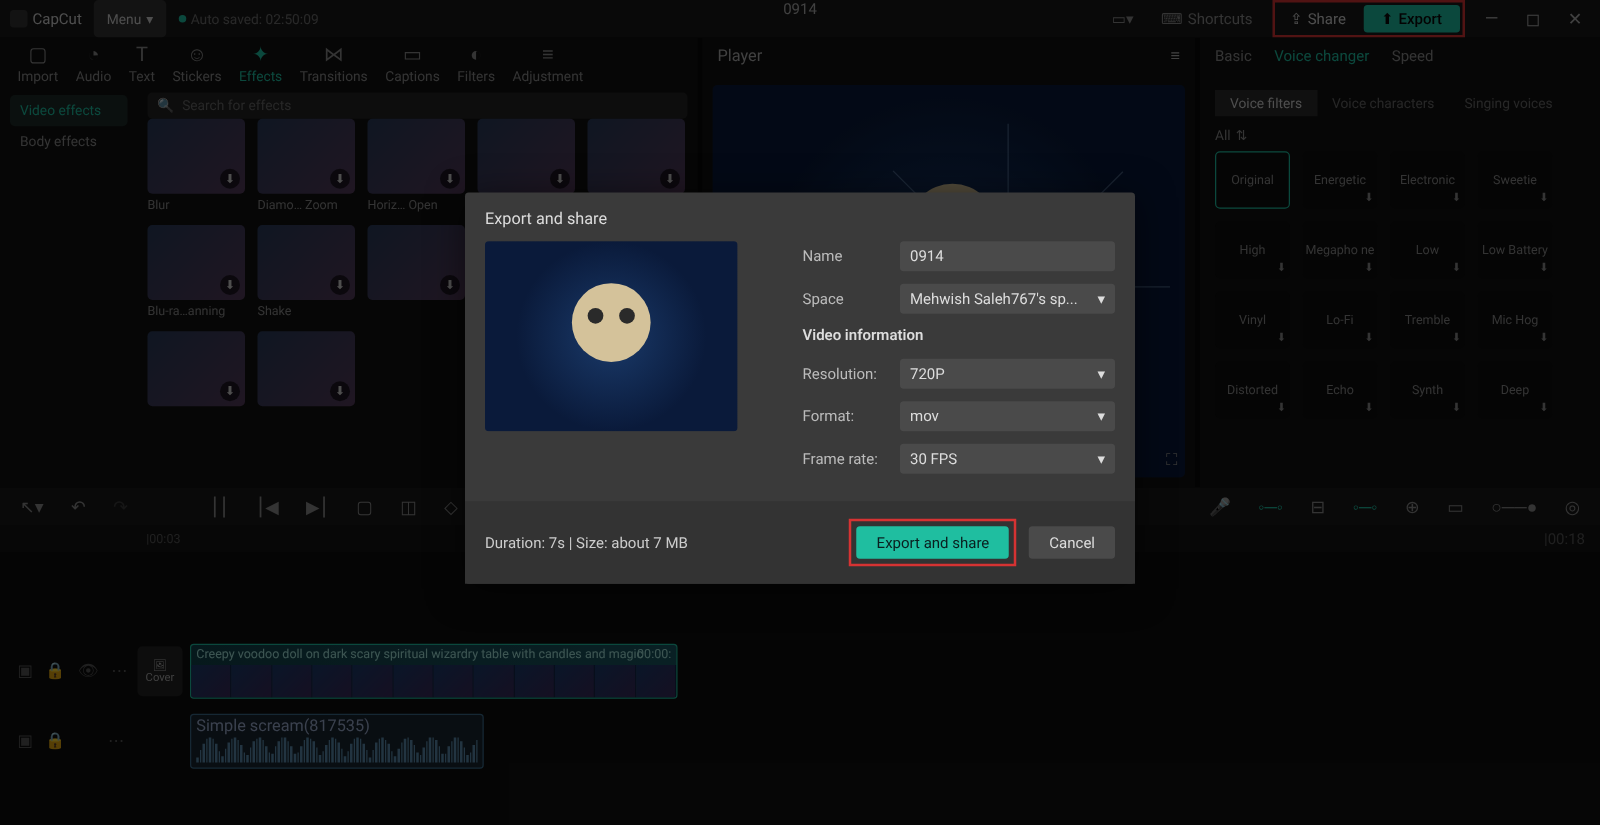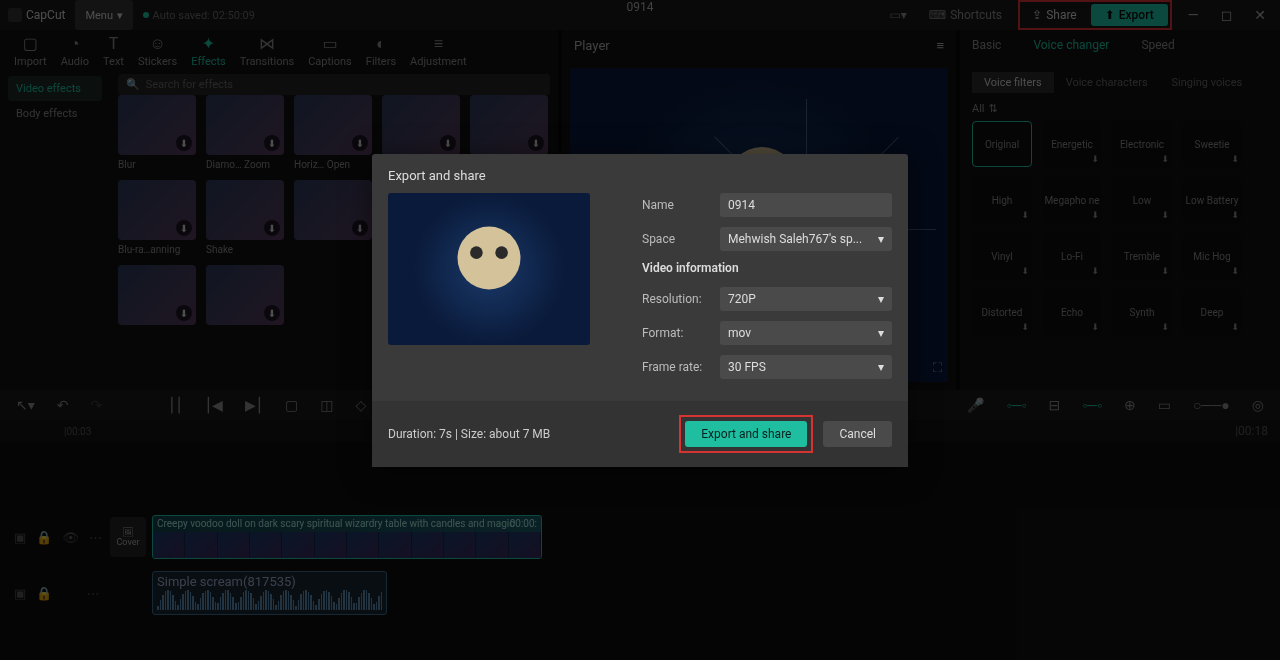--- a/index.html
+++ b/index.html
@@ -49,40 +49,40 @@
 }
 .voodoo-body { position: absolute; left: 35%; top: 25%; width: 120px; height: 180px; }
 .voodoo-head { width: 70px; height: 70px; background: #d4c29a; border-radius: 50%; position: relative; margin: 0 auto; }
 .voodoo-eye { position: absolute; width: 14px; height: 14px; background: #2a2a2a; border-radius: 50%; }
 .voodoo-eye.l { left: 14px; top: 22px; }
 .voodoo-eye.r { right: 14px; top: 22px; }
 .rays { position: absolute; width: 260px; height: 260px; left: 28%; top: 10%; }
 .ray { position: absolute; left: 50%; top: 50%; width: 130px; height: 1px; background: rgba(174,214,255,.35); transform-origin: 0 0; }
 
 .right-panel { width: 320px; background: #121212; margin-left: 4px; display: flex; flex-direction: column; }
-.rtabs { height: 30px; display: flex; gap: 32px; padding: 0 12px; align-items: center; font-size: 12px; }
+.rtabs { height: 30px; display: flex; gap: 18px; padding: 0 12px; align-items: center; font-size: 12px; }
 .rtab { color: #888; cursor: pointer; }
 .rtab.active { color: #1fbea0; }
 .voice-sub { height: 28px; display: flex; align-items: center; margin: 8px 12px 0; }
 .voice-sub-btn { background: #2a2a2a; color: #ccc; padding: 4px 12px; font-size: 11px; border: none; cursor: pointer; }
 .voice-sub-item { color: #666; padding: 4px 12px; font-size: 11px; cursor: pointer; }
 .all-row { display: flex; justify-content: flex-start; padding: 6px 12px; color: #888; font-size: 11px; gap: 4px; align-items: center; }
 .vgrid { display: flex; flex-wrap: wrap; gap: 10px; padding: 0 12px; }
 .vcard { width: 60px; }
 .vthumb { width: 60px; height: 46px; background: #0e0e0e; border-radius: 4px; position: relative; display: flex; align-items: center; justify-content: center; color: #888; font-size: 10px; text-align: center; }
 .vthumb.sel { border: 1.5px solid #1fbea0; }
 .vthumb .dl { position: absolute; right: 3px; bottom: 3px; font-size: 9px; color: #888; }
 
 
 .timeline-bar { height: 30px; background: #1a1a1a; display: flex; align-items: center; padding: 0 12px; gap: 14px; color: #888; font-size: 14px; }
 .tb-spacer { flex: 1; }
 .tb-icon { cursor: pointer; padding: 2px 4px; }
 .accent { color: #1fbea0; }
 
-.ruler { height: 22px; background: #141414; display: flex; align-items: center; padding-left: 64px; color: #555; font-size: 10px; gap: 280px; }
+.ruler { height: 22px; background: #141414; display: flex; align-items: center; padding-left: 117px; color: #555; font-size: 10px; gap: 280px; }
 .ruler-end { margin-left: auto; margin-right: 12px; color: #555; font-size: 12px; }
 
 .tracks { background: #0f0f0f; height: 218px; padding-top: 10px; }
 .track-row { height: 50px; display: flex; align-items: center; margin-bottom: 6px; }
 .track-ctrls { width: 110px; display: flex; align-items: center; gap: 10px; padding-left: 14px; color: #555; font-size: 13px; }
 .cover-btn { width: 36px; height: 40px; background: #222; border-radius: 4px; display: flex; flex-direction: column; align-items: center; justify-content: center; font-size: 9px; color: #aaa; margin-right: 6px; }
 .clip { height: 44px; border-radius: 3px; position: relative; overflow: hidden; }
 .video-clip { width: 390px; background: linear-gradient(90deg, #12414a, #1a5560); border: 1px solid #1fbea0; }
 .clip-label { position: absolute; top: 2px; left: 4px; font-size: 10px; color: #a0e0d8; white-space: nowrap; }
 .clip-time { position: absolute; top: 2px; right: 4px; font-size: 10px; color: #a0e0d8; }

